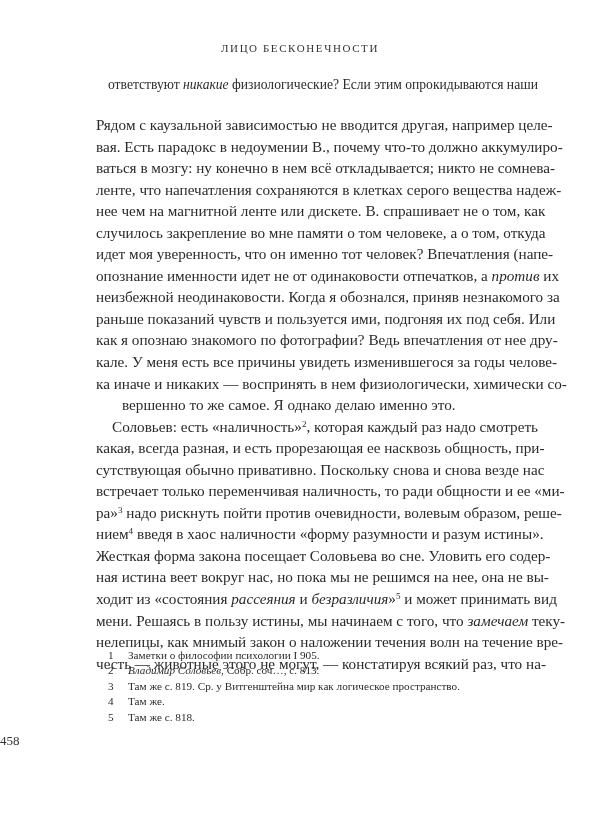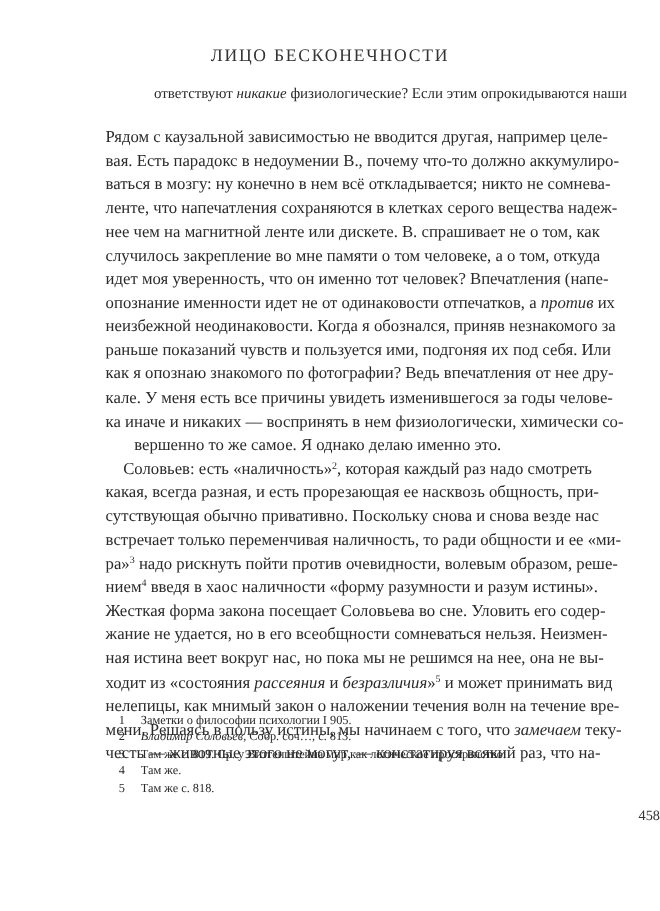--- a/index.html
+++ b/index.html
@@ -14,40 +14,39 @@
     overflow: hidden;
     font-family: "Liberation Serif", "DejaVu Serif", serif;
     color: #2a2a2a;
   }
   .running-head {
     position: absolute;
     top: 42px;
     left: 0;
     width: 600px;
     text-align: center;
-    font-size: 16px;
+    font-size: 11px;
     letter-spacing: 1.6px;
     color: #333;
   }
   .quote-block {
     position: absolute;
     top: 75px;
     left: 108px;
     width: 392px;
     font-size: 13.6px;
     line-height: 19px;
     text-align: justify;
     text-align-last: left;
   }
   .quote-line {
     display: block;
     white-space: nowrap;
     text-align: justify;
     text-align-last: justify;
-    margin-left: 32px;
   }
   .quote-line.last {
     text-align-last: left;
   }
   .body-text {
     position: absolute;
     top: 114px;
     left: 96px;
     width: 431px;
     font-size: 15.2px;
@@ -88,21 +87,21 @@
   }
   .fn-num {
     width: 20px;
     flex: 0 0 20px;
   }
   .page-number {
     position: absolute;
     top: 733px;
     left: 0;
     width: 600px;
-    text-align: right;
+    text-align: left;
     font-size: 13px;
     color: #333;
   }
 </style>
 </head>
 <body>
 
 <div class="running-head">ЛИЦО БЕСКОНЕЧНОСТИ</div>
 
 <div class="quote-block" id="quote-block">
@@ -124,25 +123,24 @@
     <span class="line"><span>кале. У меня есть все причины увидеть изменившегося за годы челове-</span></span>
     <span class="line"><span>ка иначе и никаких — воспринять в нем физиологически, химически со-</span></span>
     <span class="line last"><span>вершенно то же самое. Я однако делаю именно это.</span></span>
     <span class="line indent"><span>Соловьев: есть «наличность»</span><sup>2</sup><span>, которая каждый раз надо смотреть</span></span>
     <span class="line"><span>какая, всегда разная, и есть прорезающая ее насквозь общность, при-</span></span>
     <span class="line"><span>сутствующая обычно привативно. Поскольку снова и снова везде нас</span></span>
     <span class="line"><span>встречает только переменчивая наличность, то ради общности и ее «ми-</span></span>
     <span class="line"><span>ра»</span><sup>3</sup><span> надо рискнуть пойти против очевидности, волевым образом, реше-</span></span>
     <span class="line"><span>нием</span><sup>4</sup><span> введя в хаос наличности «форму разумности и разум истины».</span></span>
     <span class="line"><span>Жесткая форма закона посещает Соловьева во сне. Уловить его содер-</span></span>
-    <span class="line"><span>жание не удается, но в его всеобщности сомневаться нельзя. Неизмен-</span></span>
     <span class="line"><span>ная истина веет вокруг нас, но пока мы не решимся на нее, она не вы-</span></span>
     <span class="line"><span>ходит из «состояния </span><em>рассеяния</em><span> и </span><em>безразличия</em><span>»</span><sup>5</sup><span> и может принимать вид</span></span>
+    <span class="line"><span>мени. Решаясь в пользу истины, мы начинаем с того, что </span><em>замечаем</em><span> теку-</span></span>
     <span class="line"><span>нелепицы, как мнимый закон о наложении течения волн на течение вре-</span></span>
-    <span class="line"><span>мени. Решаясь в пользу истины, мы начинаем с того, что </span><em>замечаем</em><span> теку-</span></span>
     <span class="line"><span>честь — животные этого не могут, — констатируя всякий раз, что на-</span></span>
   </div>
 
 <div class="footnotes" id="footnotes">
     <div class="footnote">
       <span class="fn-num">1</span>
       <span class="fn-text"><span>Заметки о философии психологии I 905.</span></span>
     </div>
     <div class="footnote">
       <span class="fn-num">2</span>

